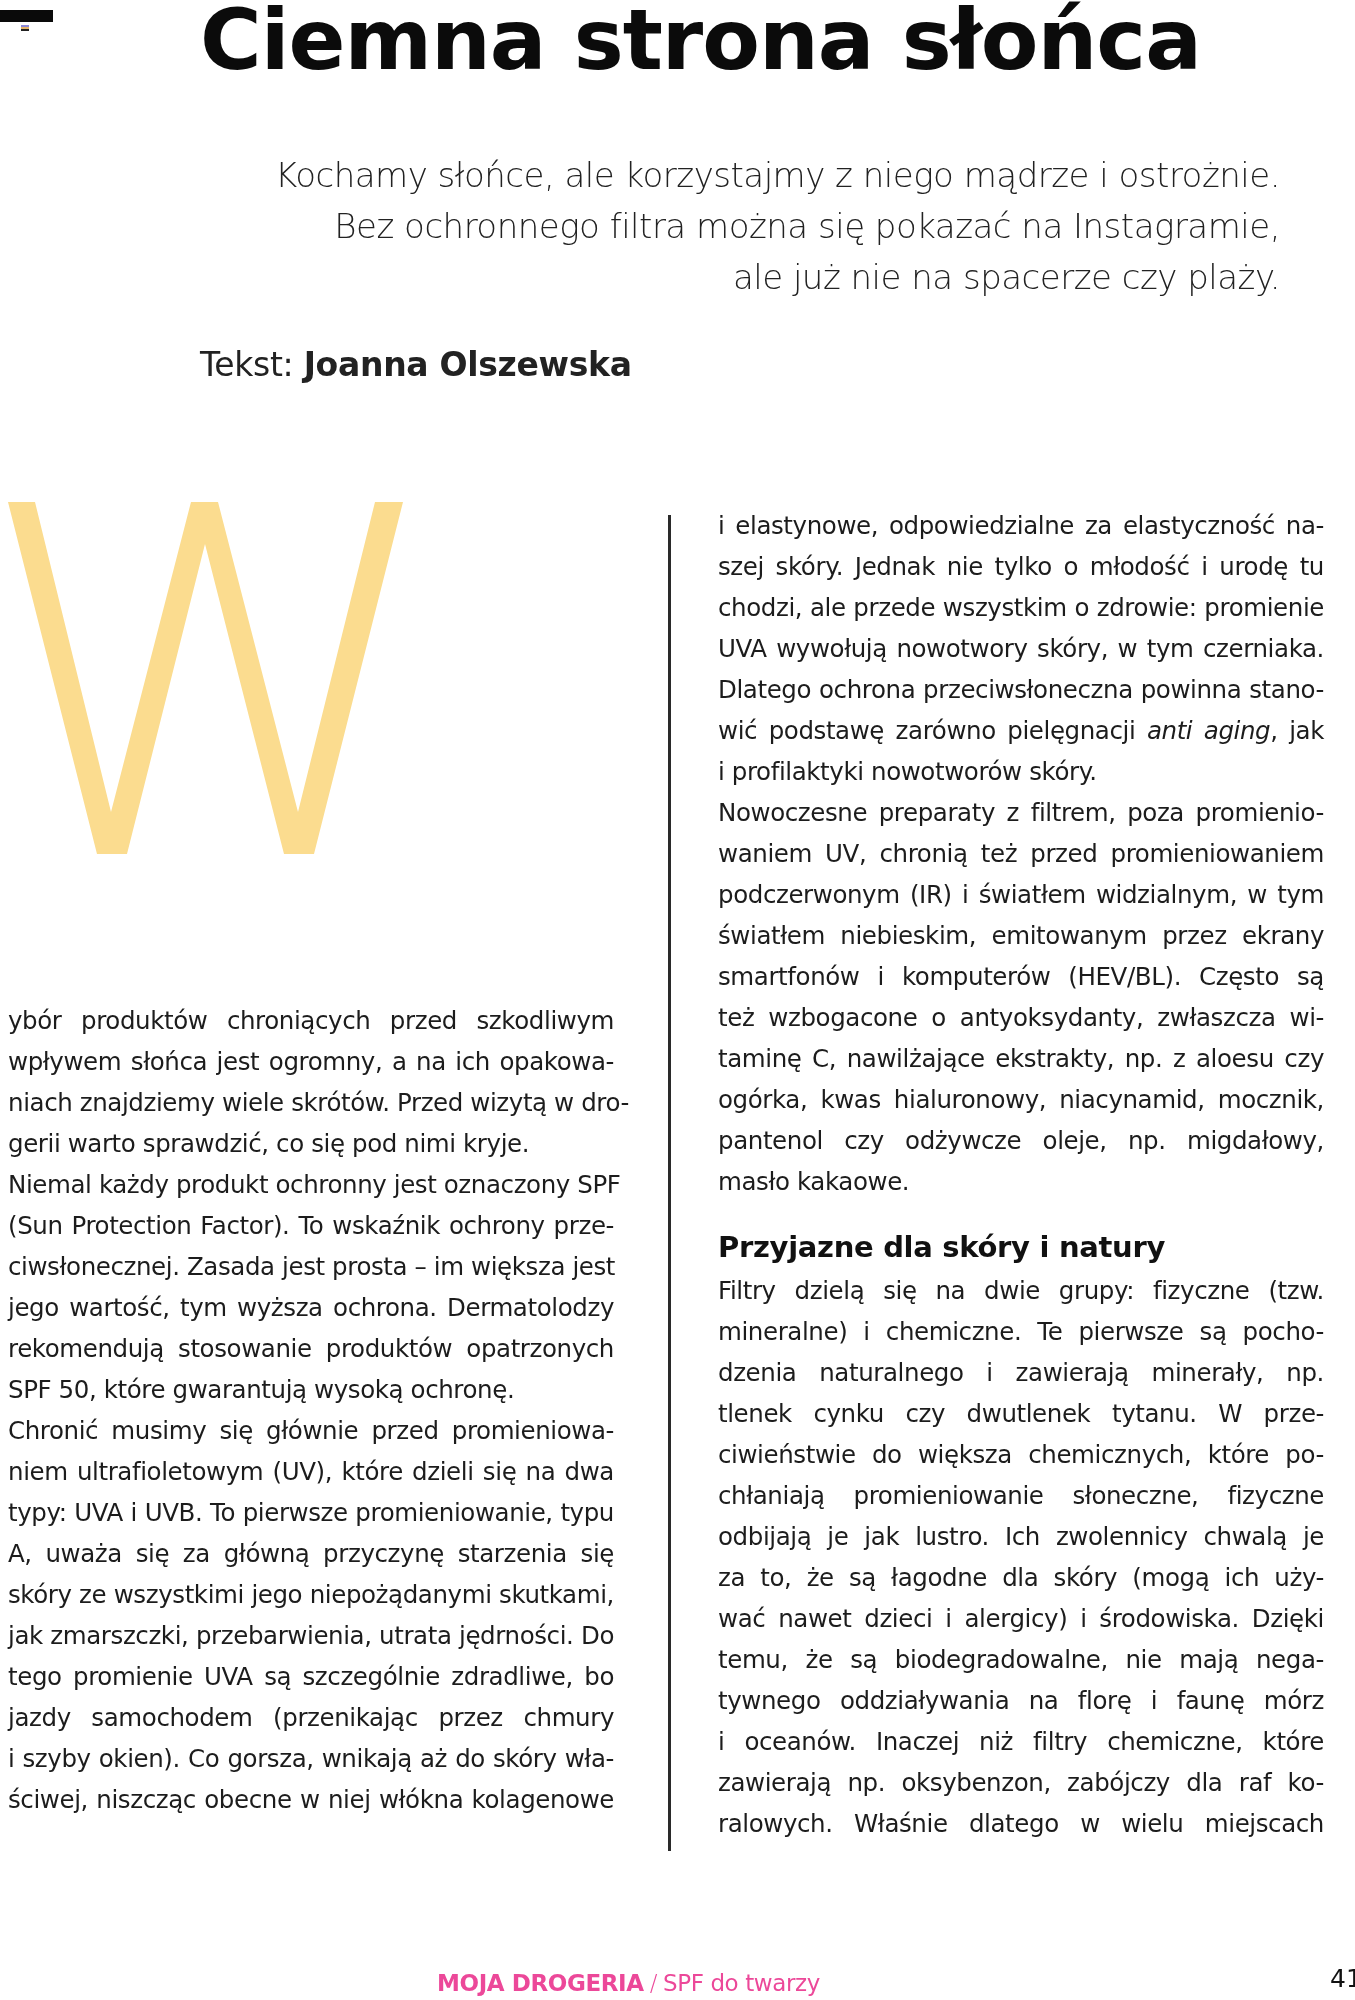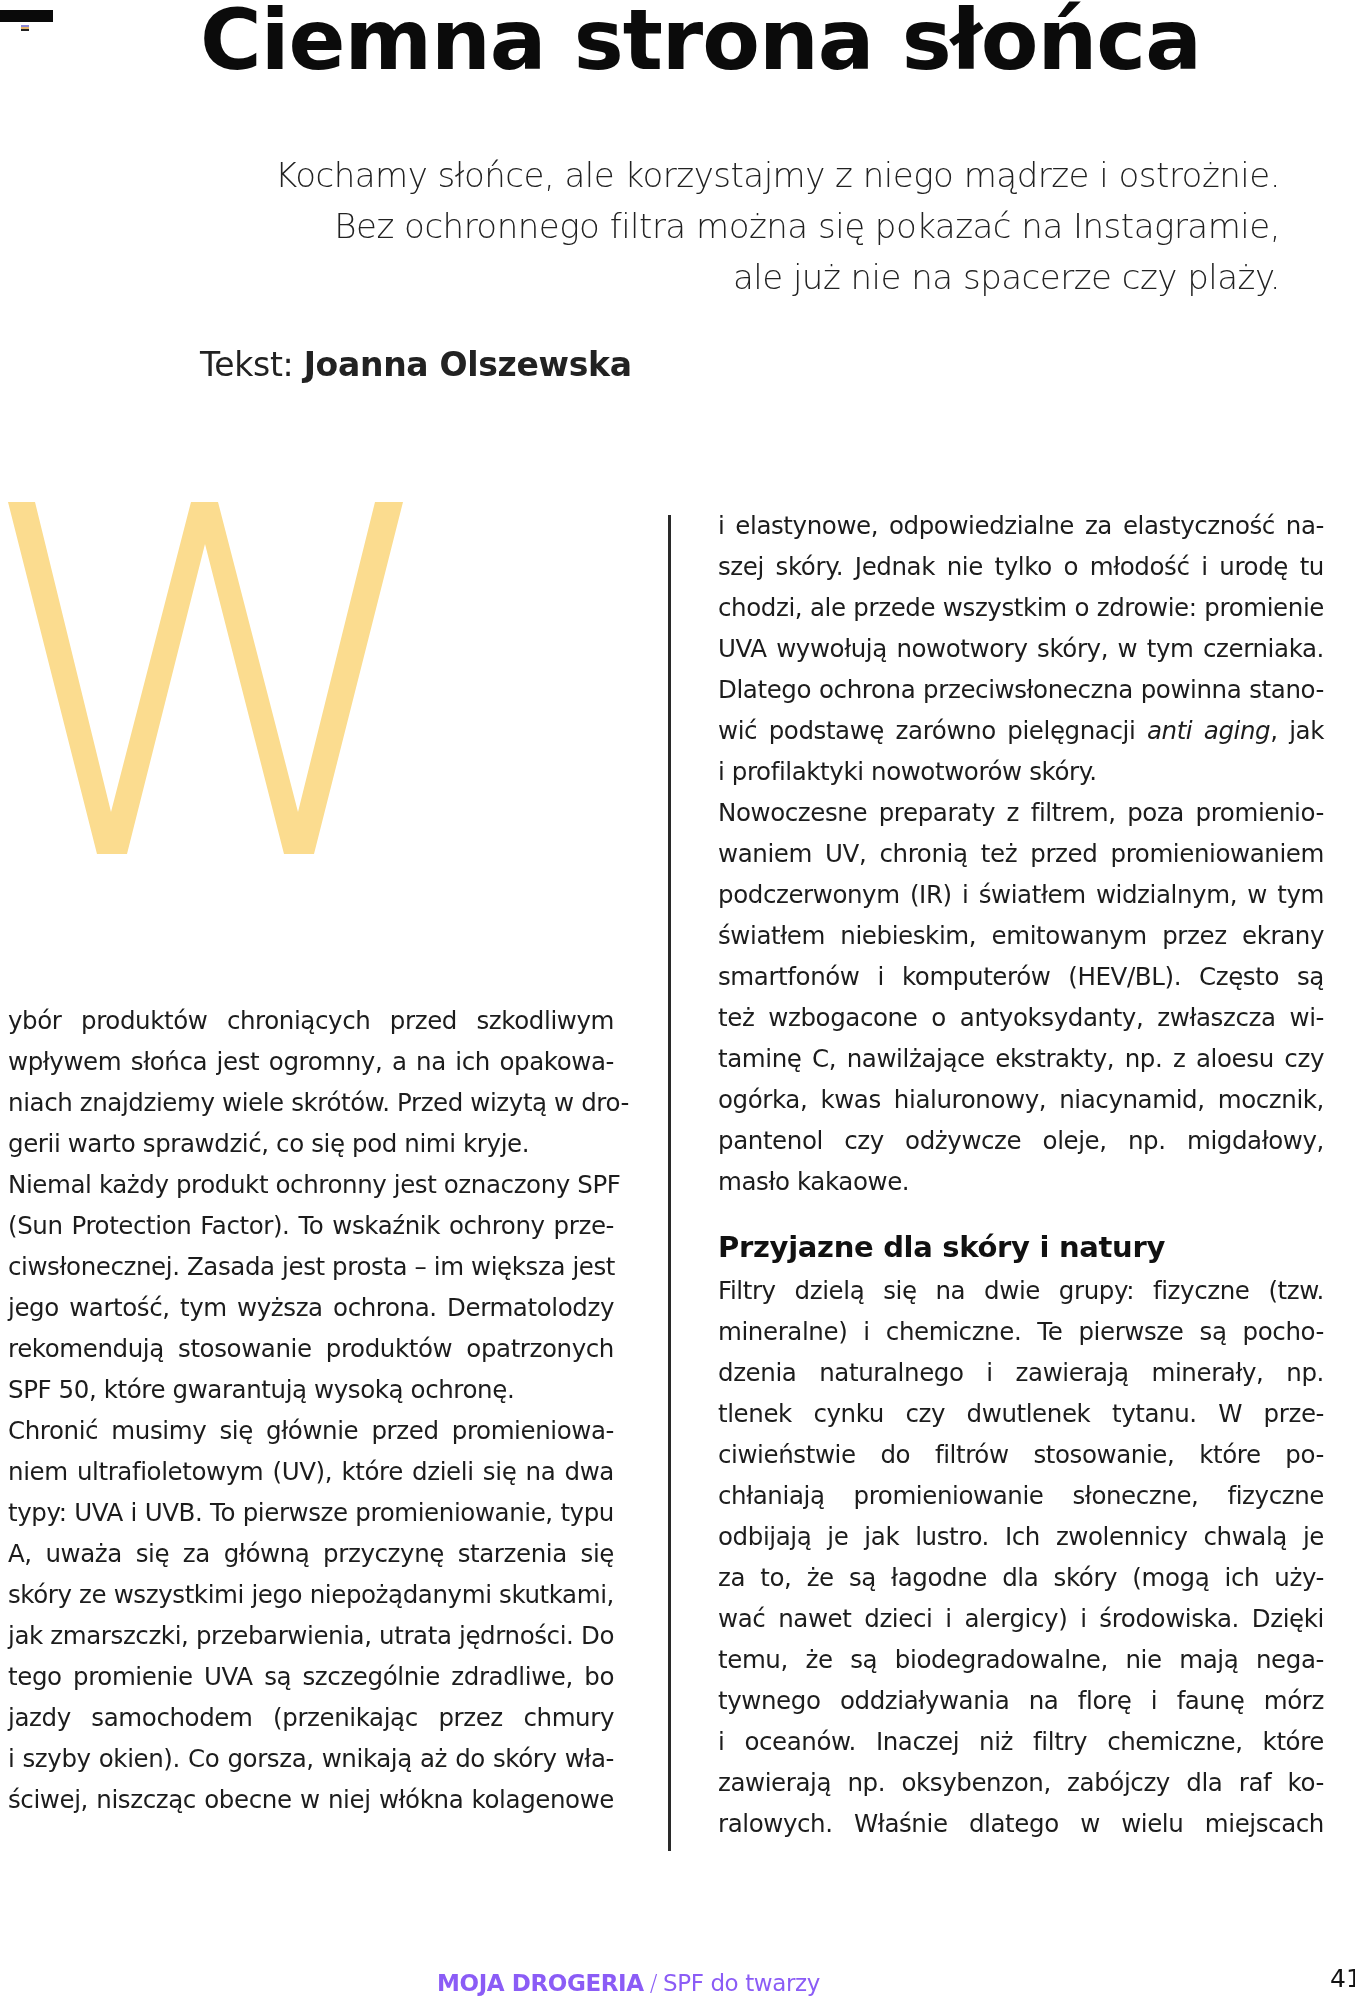--- a/index.html
+++ b/index.html
@@ -103,21 +103,21 @@
       margin-top: 22px;
       line-height: 46px;
       color: #111;
     }
     .italic { font-style: italic; }
     .footer {
       position: absolute;
       left: 437px; top: 1970px;
       font-family: "DejaVu Sans", sans-serif;
       font-size: 23px;
-      color: #8b5cf6;
+      color: #ec4899;
       white-space: nowrap;
       letter-spacing: -0.4px;
     }
     .footer .mag { font-weight: 700; }
     .footer .slash { margin: 0 6px; font-weight: 300; }
     .footer .section { font-weight: 400; }
     .page-num {
       position: absolute;
       left: 1330px; top: 1964px;
       font-family: "DejaVu Sans", sans-serif;
@@ -192,21 +192,21 @@
   <span class="line">ogórka, kwas hialuronowy, niacynamid, mocznik,</span>
   <span class="line">pantenol czy odżywcze oleje, np. migdałowy,</span>
   <span class="line last">masło kakaowe.</span>
 
   <span class="subhead">Przyjazne dla skóry i natury</span>
 
   <span class="line">Filtry dzielą się na dwie grupy: fizyczne (tzw.</span>
   <span class="line">mineralne) i chemiczne. Te pierwsze są pocho-</span>
   <span class="line">dzenia naturalnego i zawierają minerały, np.</span>
   <span class="line">tlenek cynku czy dwutlenek tytanu. W prze-</span>
-  <span class="line">ciwieństwie do filtrów stosowanie, które po-</span>
+  <span class="line">ciwieństwie do większa chemicznych, które po-</span>
   <span class="line">chłaniają promieniowanie słoneczne, fizyczne</span>
   <span class="line">odbijają je jak lustro. Ich zwolennicy chwalą je</span>
   <span class="line">za to, że są łagodne dla skóry (mogą ich uży-</span>
   <span class="line">wać nawet dzieci i alergicy) i środowiska. Dzięki</span>
   <span class="line">temu, że są biodegradowalne, nie mają nega-</span>
   <span class="line">tywnego oddziaływania na florę i faunę mórz</span>
   <span class="line">i oceanów. Inaczej niż filtry chemiczne, które</span>
   <span class="line">zawierają np. oksybenzon, zabójczy dla raf ko-</span>
   <span class="line">ralowych. Właśnie dlatego w wielu miejscach</span>
 </div>

